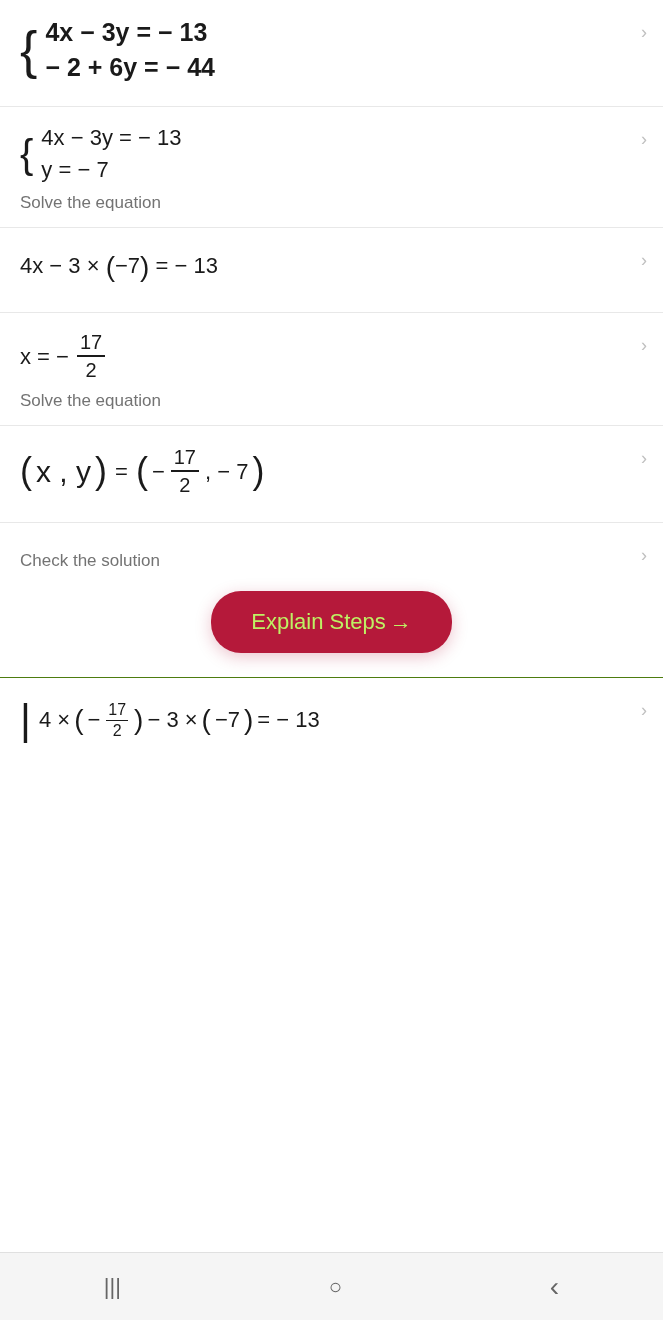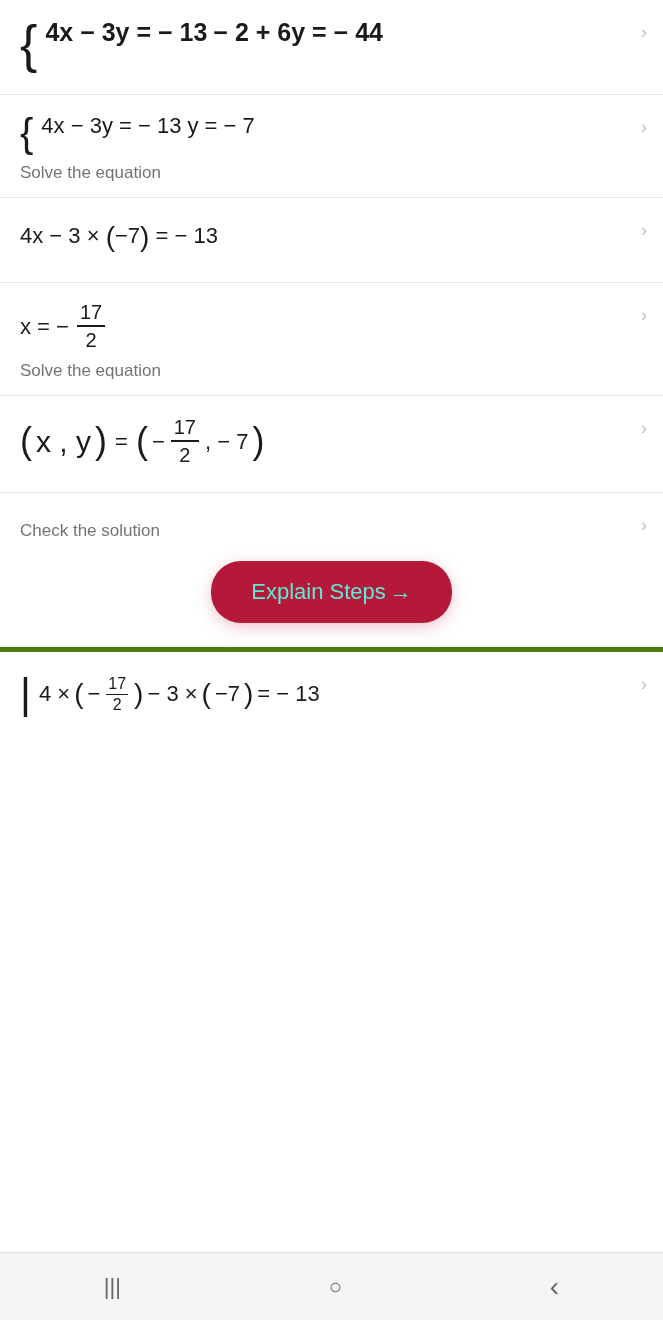--- a/index.html
+++ b/index.html
@@ -67,21 +67,21 @@
       color: #1a1a1a;
       line-height: 1;
       margin-right: 8px;
       display: flex;
       align-items: center;
       font-weight: 100;
     }
 
     .equations-list {
       display: flex;
-      flex-direction: row;
+      flex-direction: column;
       justify-content: space-between;
       gap: 6px;
     }
 
     .eq-line {
       font-size: 22px;
       color: #1a1a1a;
       white-space: nowrap;
     }
 
@@ -143,21 +143,21 @@
 
     .big-paren-med {
       font-size: 28px;
       font-weight: 200;
       vertical-align: middle;
       color: #1a1a1a;
     }
 
     .explain-btn {
       background: #b5193a;
-      color: #5eead4;
+      color: #bef264;
       border: none;
       border-radius: 30px;
       padding: 18px 40px;
       font-size: 22px;
       font-weight: 500;
       cursor: pointer;
       display: flex;
       align-items: center;
       gap: 4px;
       white-space: nowrap;
@@ -191,21 +191,21 @@
       cursor: pointer;
       padding: 10px 30px;
       display: flex;
       align-items: center;
       justify-content: center;
     }
 
     .step5-block {
       position: relative;
       padding: 18px 20px 14px 20px;
-      border-bottom: 5px solid #4d7c0f;
+      border-bottom: 1px solid #4d7c0f;
     }
 
     .partial-visible {
       padding: 18px 20px 14px 20px;
       position: relative;
     }
   </style>
 </head>
 <body>
 

